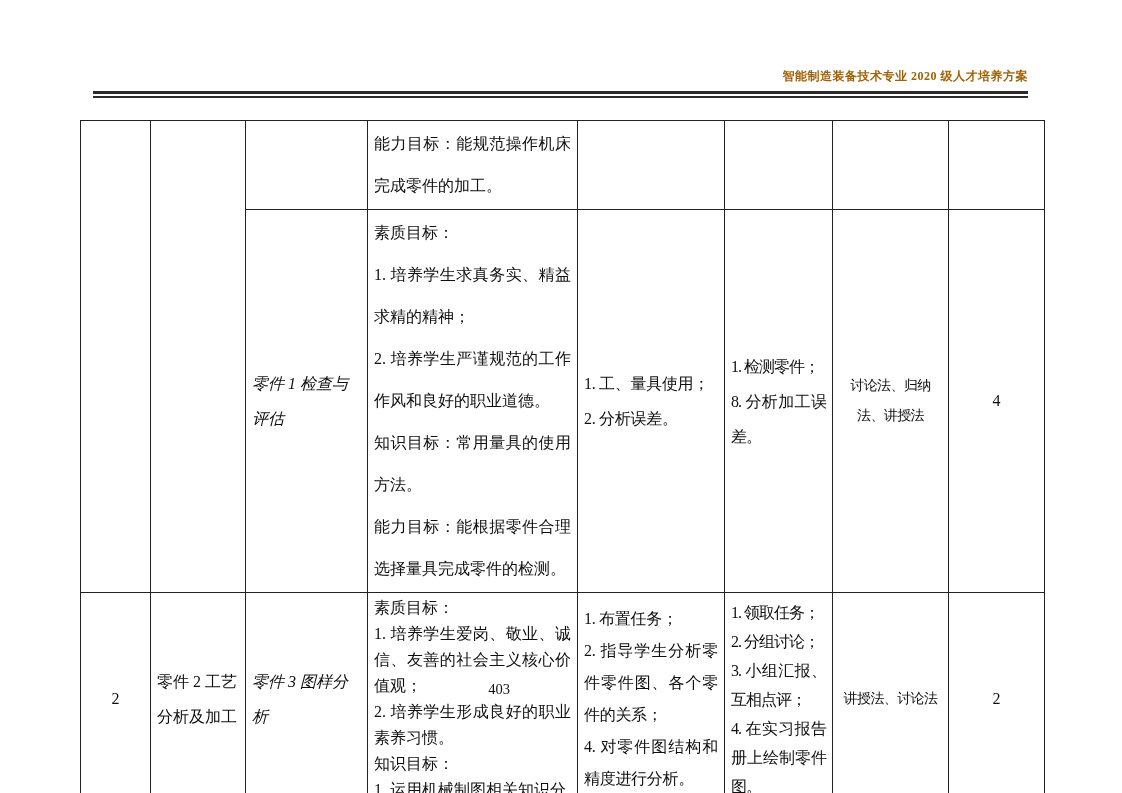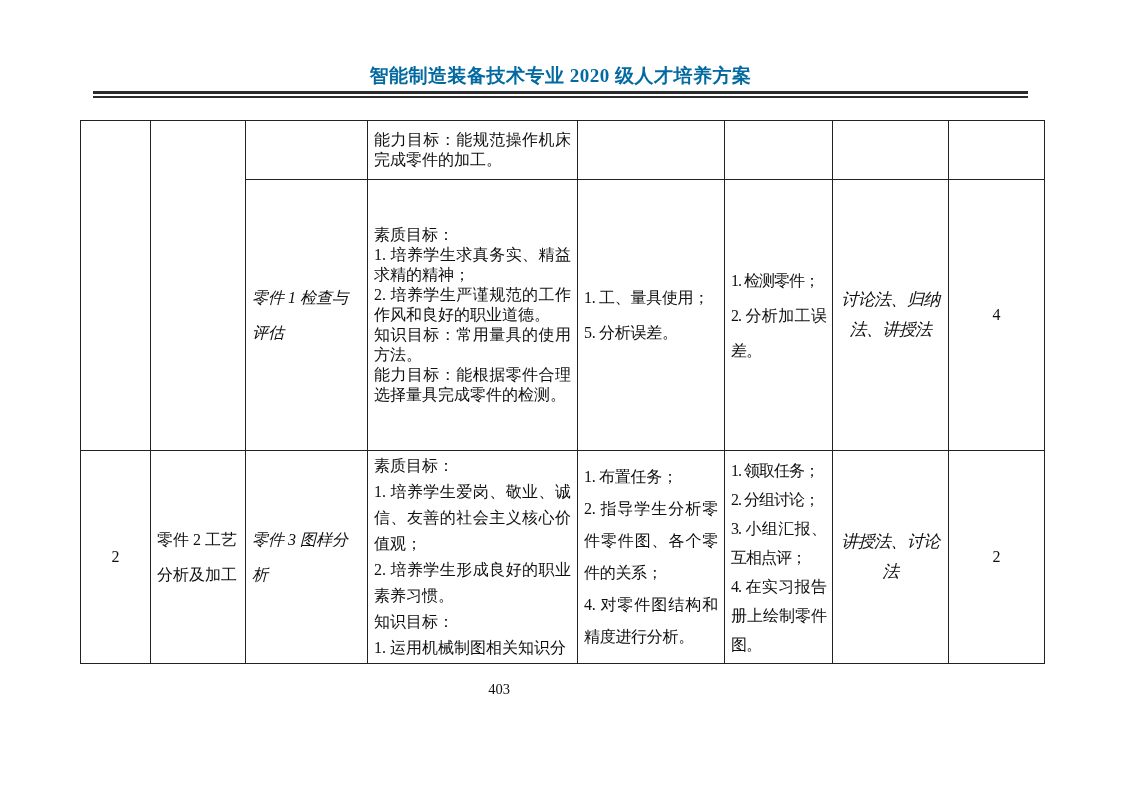--- a/index.html
+++ b/index.html
@@ -7,53 +7,53 @@
     position:relative;
     width:1122px;height:793px;
     background:#ffffff;
     font-family:"Liberation Serif","DejaVu Serif",serif;
     color:#101010;
     overflow:hidden;
   }
   
   .header-band{position:absolute;left:93px;top:64px;width:935px;}
   .header-title{
-    text-align:center;font-size:19px;font-weight:bold;
-    letter-spacing:0.5px;line-height:24px;color:#0369a1;
+    text-align:right;font-size:12px;font-weight:bold;
+    letter-spacing:0.5px;line-height:24px;color:#a16207;
   }
   .header-rule{
     margin-top:3px;height:2px;
     border-top:3px solid #2b2b2b;
     border-bottom:2px solid #2b2b2b;
   }
   
   table.doc-table{
     position:absolute;left:80px;top:120px;
     width:964px;table-layout:fixed;border-collapse:collapse;
     font-size:16px;color:#101010;
   }
   .doc-table td{
     border:1.5px solid #222;
     padding:2px 6px;
     vertical-align:middle;
     overflow:hidden;
   }
   .pre{white-space:pre-line;}
-  .goals-b{vertical-align:top;text-align:justify;line-height:20px;padding:2px 7px;margin-top:20px;}
+  .goals-b{vertical-align:top;text-align:justify;line-height:42px;padding:2px 7px;margin-top:20px;}
   .goals-c{vertical-align:top;text-align:justify;line-height:26px;padding:2px 7px;}
   .act-b5{vertical-align:middle;line-height:35px;padding:2px 4px;letter-spacing:-0.3px;}
   .act-b6{vertical-align:middle;line-height:35px;padding:2px 3px;letter-spacing:-1px;text-align:justify;}
   .act-c5{vertical-align:top;line-height:32px;padding:8px 4px 2px 4px;letter-spacing:-0.3px;text-align:justify;}
   .act-c6{vertical-align:top;line-height:29px;padding:6px 3px 2px 3px;letter-spacing:-1px;text-align:justify;}
   .task-cell{vertical-align:middle;line-height:35px;padding:2px 5px;font-style:italic;}
   .project-cell{vertical-align:middle;line-height:35px;padding:2px 5px;margin-top:38px;}
   .seq-cell{text-align:center;vertical-align:middle;}
   .methods-cell{
     text-align:center;vertical-align:middle;
-    font-size:17px;letter-spacing:-0.6px;line-height:30px;padding:2px 0;font-style:italic;
+    font-size:14px;letter-spacing:-0.6px;line-height:30px;padding:2px 0;
   }
   .hours-cell{text-align:center;vertical-align:middle;}
   
   .page-num{
     position:absolute;left:0;top:681px;width:998px;
     text-align:center;font-size:14.5px;color:#101010;
   }
 </style>
 </head>
 <body>
@@ -97,25 +97,25 @@
       </td>
       <td class="goals-b">
         <div class="pre">素质目标：
 1. 培养学生求真务实、精益求精的精神；
 2. 培养学生严谨规范的工作作风和良好的职业道德。
 知识目标：常用量具的使用方法。
 能力目标：能根据零件合理选择量具完成零件的检测。</div>
       </td>
       <td class="act-b5">
         <div class="pre">1. 工、量具使用；
-5. 分析误差。</div>
+2. 分析误差。</div>
       </td>
       <td class="act-b6">
         <div class="pre">1. 检测零件；
-2. 分析加工误差。</div>
+8. 分析加工误差。</div>
       </td>
       <td class="methods-cell">
         <div>讨论法、归纳法、讲授法</div>
       </td>
       <td class="hours-cell">
         <div>4</div>
       </td>
     </tr>
 
     <tr style="height:212px">

